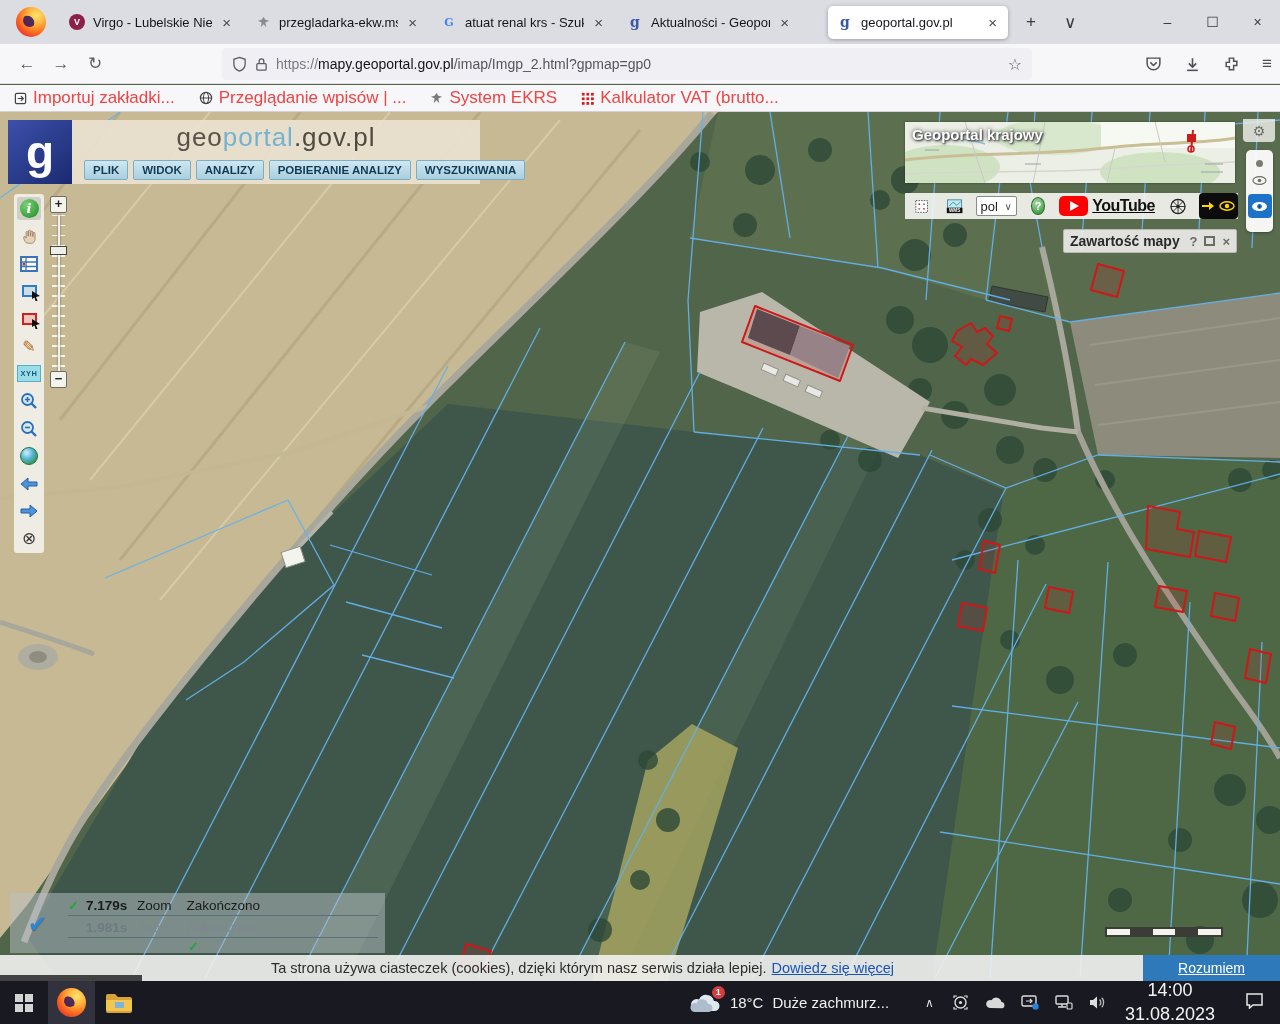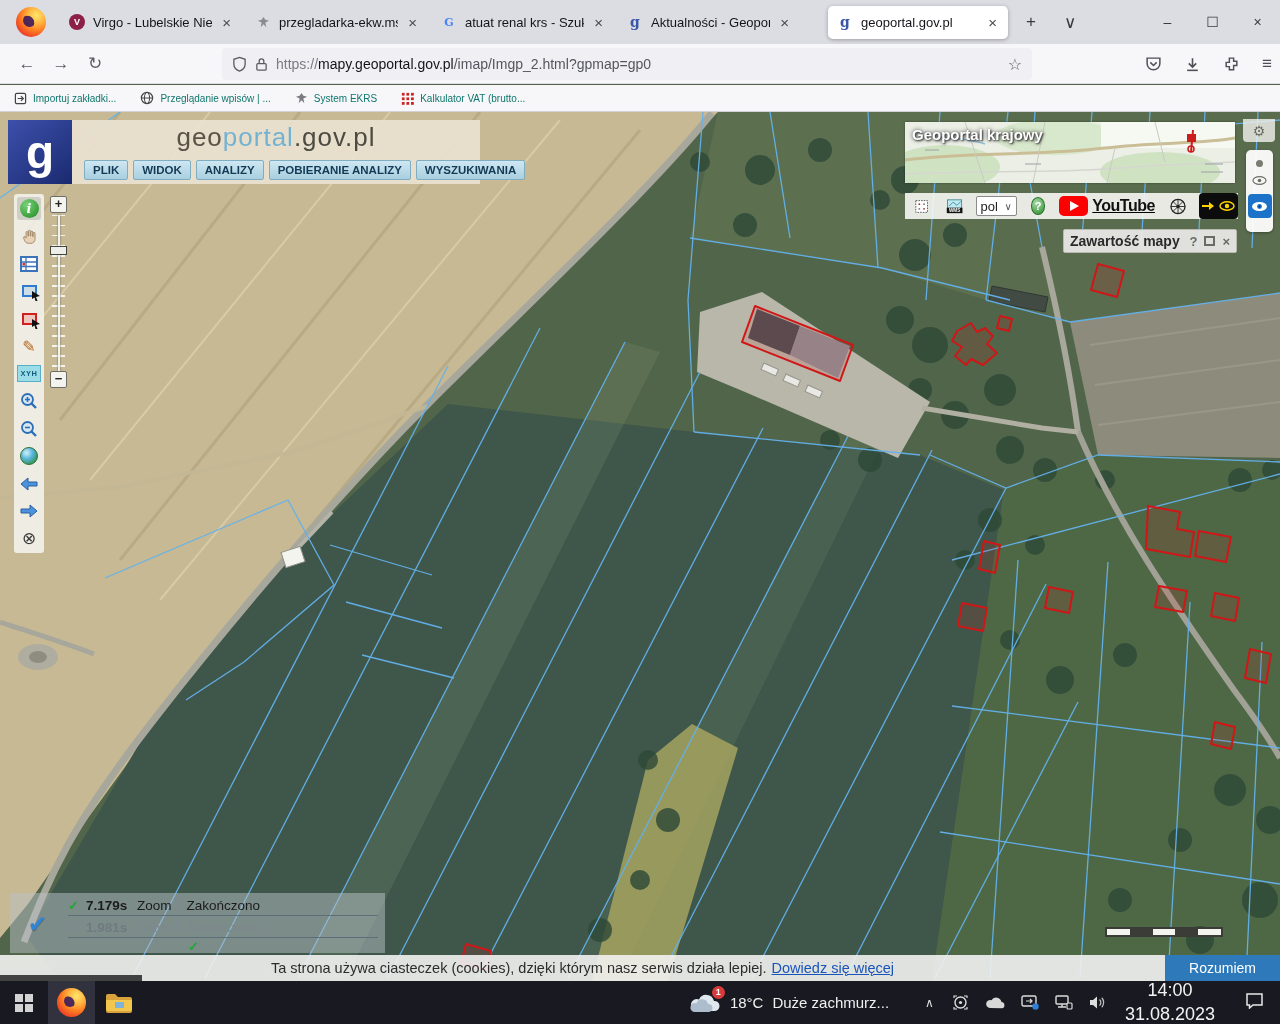--- a/index.html
+++ b/index.html
@@ -28,21 +28,21 @@
   .navbar { position:absolute; top:44px; left:0; width:1280px; height:40px; background:#f7f7f9; border-bottom:1px solid #e0e0e4; display:flex; align-items:center; z-index:40; }
   .navbtn { width:34px; text-align:center; font-size:17px; color:#5b5b64; }
   .urlbar { position:absolute; left:222px; top:4px; width:810px; height:32px; background:#f0f0f4; border-radius:4px;
     display:flex; align-items:center; padding:0 10px; font-size:14px; color:#2b2b33; }
   .urlbar svg { margin-right:8px; }
   .url-scheme { color:#7a7a84; } .url-host { color:#15141a; } .url-path { color:#55555e; }
   .url-star { margin-left:auto; color:#5b5b64; font-size:16px; }
   .nav-right { position:absolute; right:8px; top:0; height:40px; display:flex; align-items:center; gap:22px; color:#4f4f58; }
 
   .bookmarksbar { position:absolute; top:85px; left:0; width:1280px; height:27px; background:#f7f7f9; border-bottom:1px solid #d2d2d6;
-    display:flex; align-items:center; gap:24px; padding-left:14px; font-size:10px; color:#0f766e; z-index:40; }
+    display:flex; align-items:center; gap:24px; padding-left:14px; font-size:17px; color:#ef4444; z-index:40; }
   .bm { display:flex; align-items:center; gap:6px; }
   .vat-grid { width:13px; height:13px; background-color:#cc2222;
     background-image:linear-gradient(#f7f7f9 1.5px, transparent 1.5px), linear-gradient(90deg,#f7f7f9 1.5px, transparent 1.5px);
     background-size:4.6px 4.6px; background-position:-1px -1px; }
 
   
   .map-area { position:absolute; top:112px; left:0; width:1280px; height:869px; overflow:hidden; }
   #map-svg { position:absolute; left:0; top:0; width:1280px; height:869px; }
 
   
@@ -123,22 +123,22 @@
 
   .scalebar { position:absolute; left:1105px; top:815px; width:118px; height:10px; background:#3b3b38; padding:2px; display:flex; z-index:8; }
   .scalebar i { flex:1; } .scalebar i:nth-child(odd) { background:#f4f4ef; } .scalebar i:nth-child(even) { background:#3b3b38; }
   .faint-a { position:absolute; left:263px; top:849px; font-size:12px; color:rgba(85,90,95,.4); z-index:6; }
   .faint-b { position:absolute; left:1126px; top:849px; font-size:12px; color:rgba(85,90,95,.5); z-index:6; }
 
   
   .cookiebar { position:absolute; top:955px; left:0; width:1165px; height:26px; background:rgba(242,242,241,.9);
     display:flex; align-items:center; justify-content:center; gap:5px; font-size:14.5px; color:#2c2c2c; z-index:20; }
   .cookiebar a { color:#1954b8; text-decoration:underline; }
-  .rozumiem { position:absolute; top:955px; right:0; width:115px; height:26px; background:#2e79ba; color:#fff; font-size:14px;
-    display:flex; align-items:center; justify-content:center; z-index:21; }
+  .rozumiem { position:absolute; top:955px; right:0; width:137px; height:26px; background:#2e79ba; color:#fff; font-size:14px;
+    display:flex; align-items:center; justify-content:center; z-index:21;text-decoration:underline; }
   .bottom-strip { position:absolute; top:975px; left:0; width:142px; height:7px; background:#262626; opacity:.85; z-index:22; }
 
   
   .taskbar { position:absolute; top:981px; left:0; width:1280px; height:43px; background:#191922; display:flex; align-items:center; color:#e8e8e8; z-index:50; }
   .startbtn { width:48px; height:43px; display:flex; align-items:center; justify-content:center; }
   .winlogo { display:grid; grid-template-columns:8px 8px; grid-template-rows:8px 8px; gap:2px; }
   .winlogo i { background:#d3d3d3; }
   .tsearch { width:287px; height:41px; background:#fff; border:1px solid #5a5a5a; display:flex; align-items:center; position:relative; overflow:hidden; }
   .tsearch input { border:0; outline:0; font-size:15px; color:#222; width:150px; background:transparent; }
   .tsearch input::placeholder { color:#333; }

